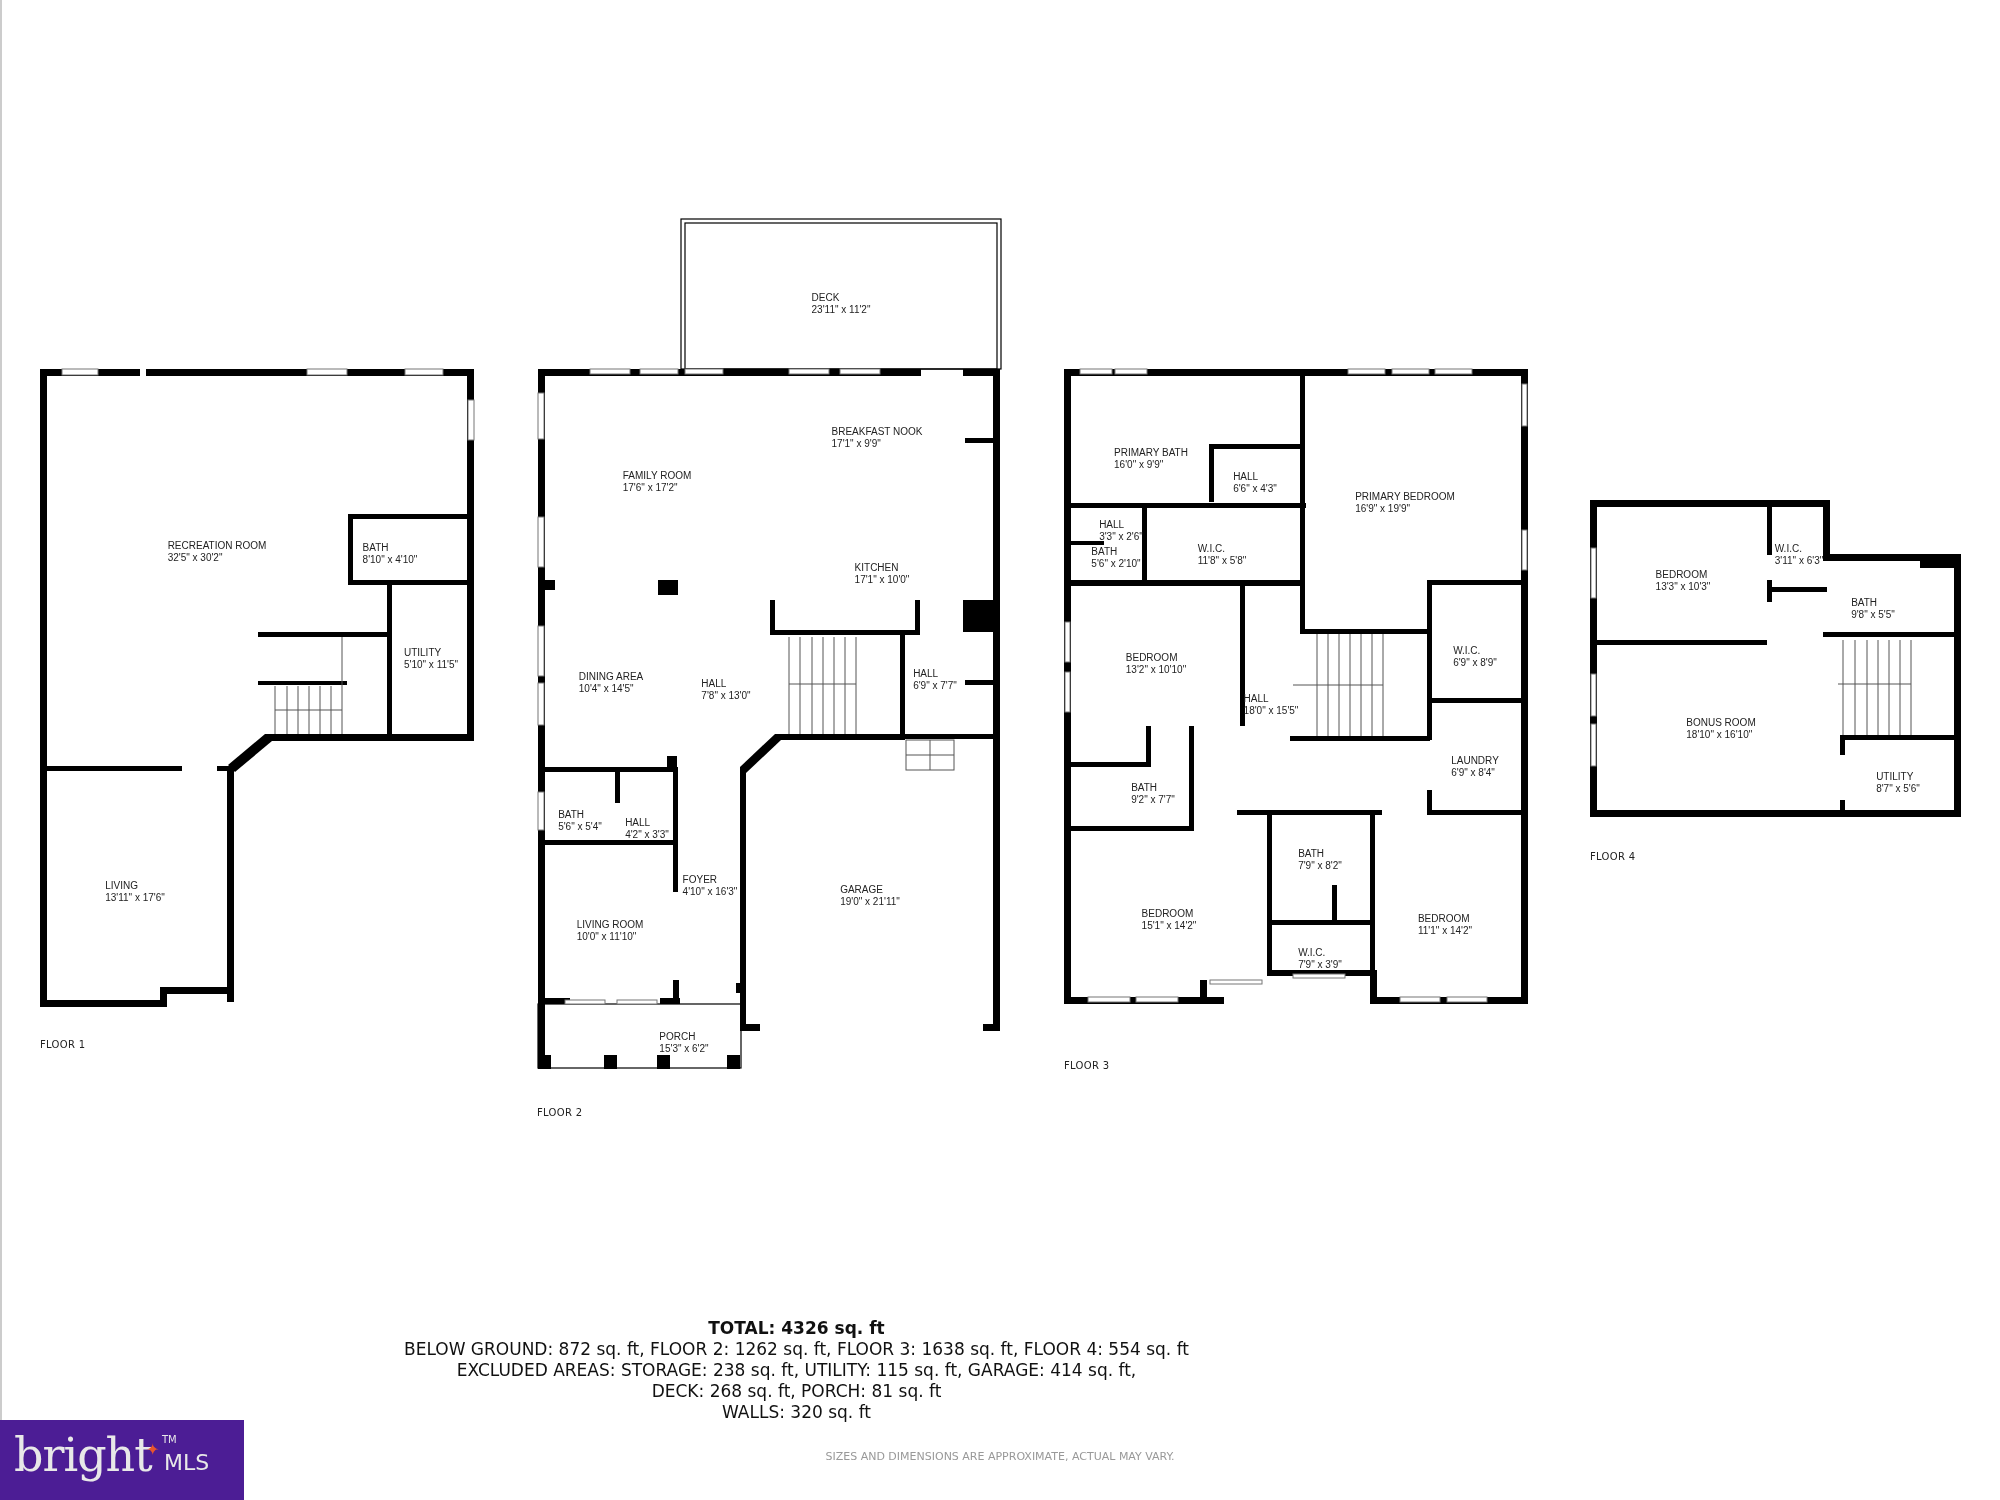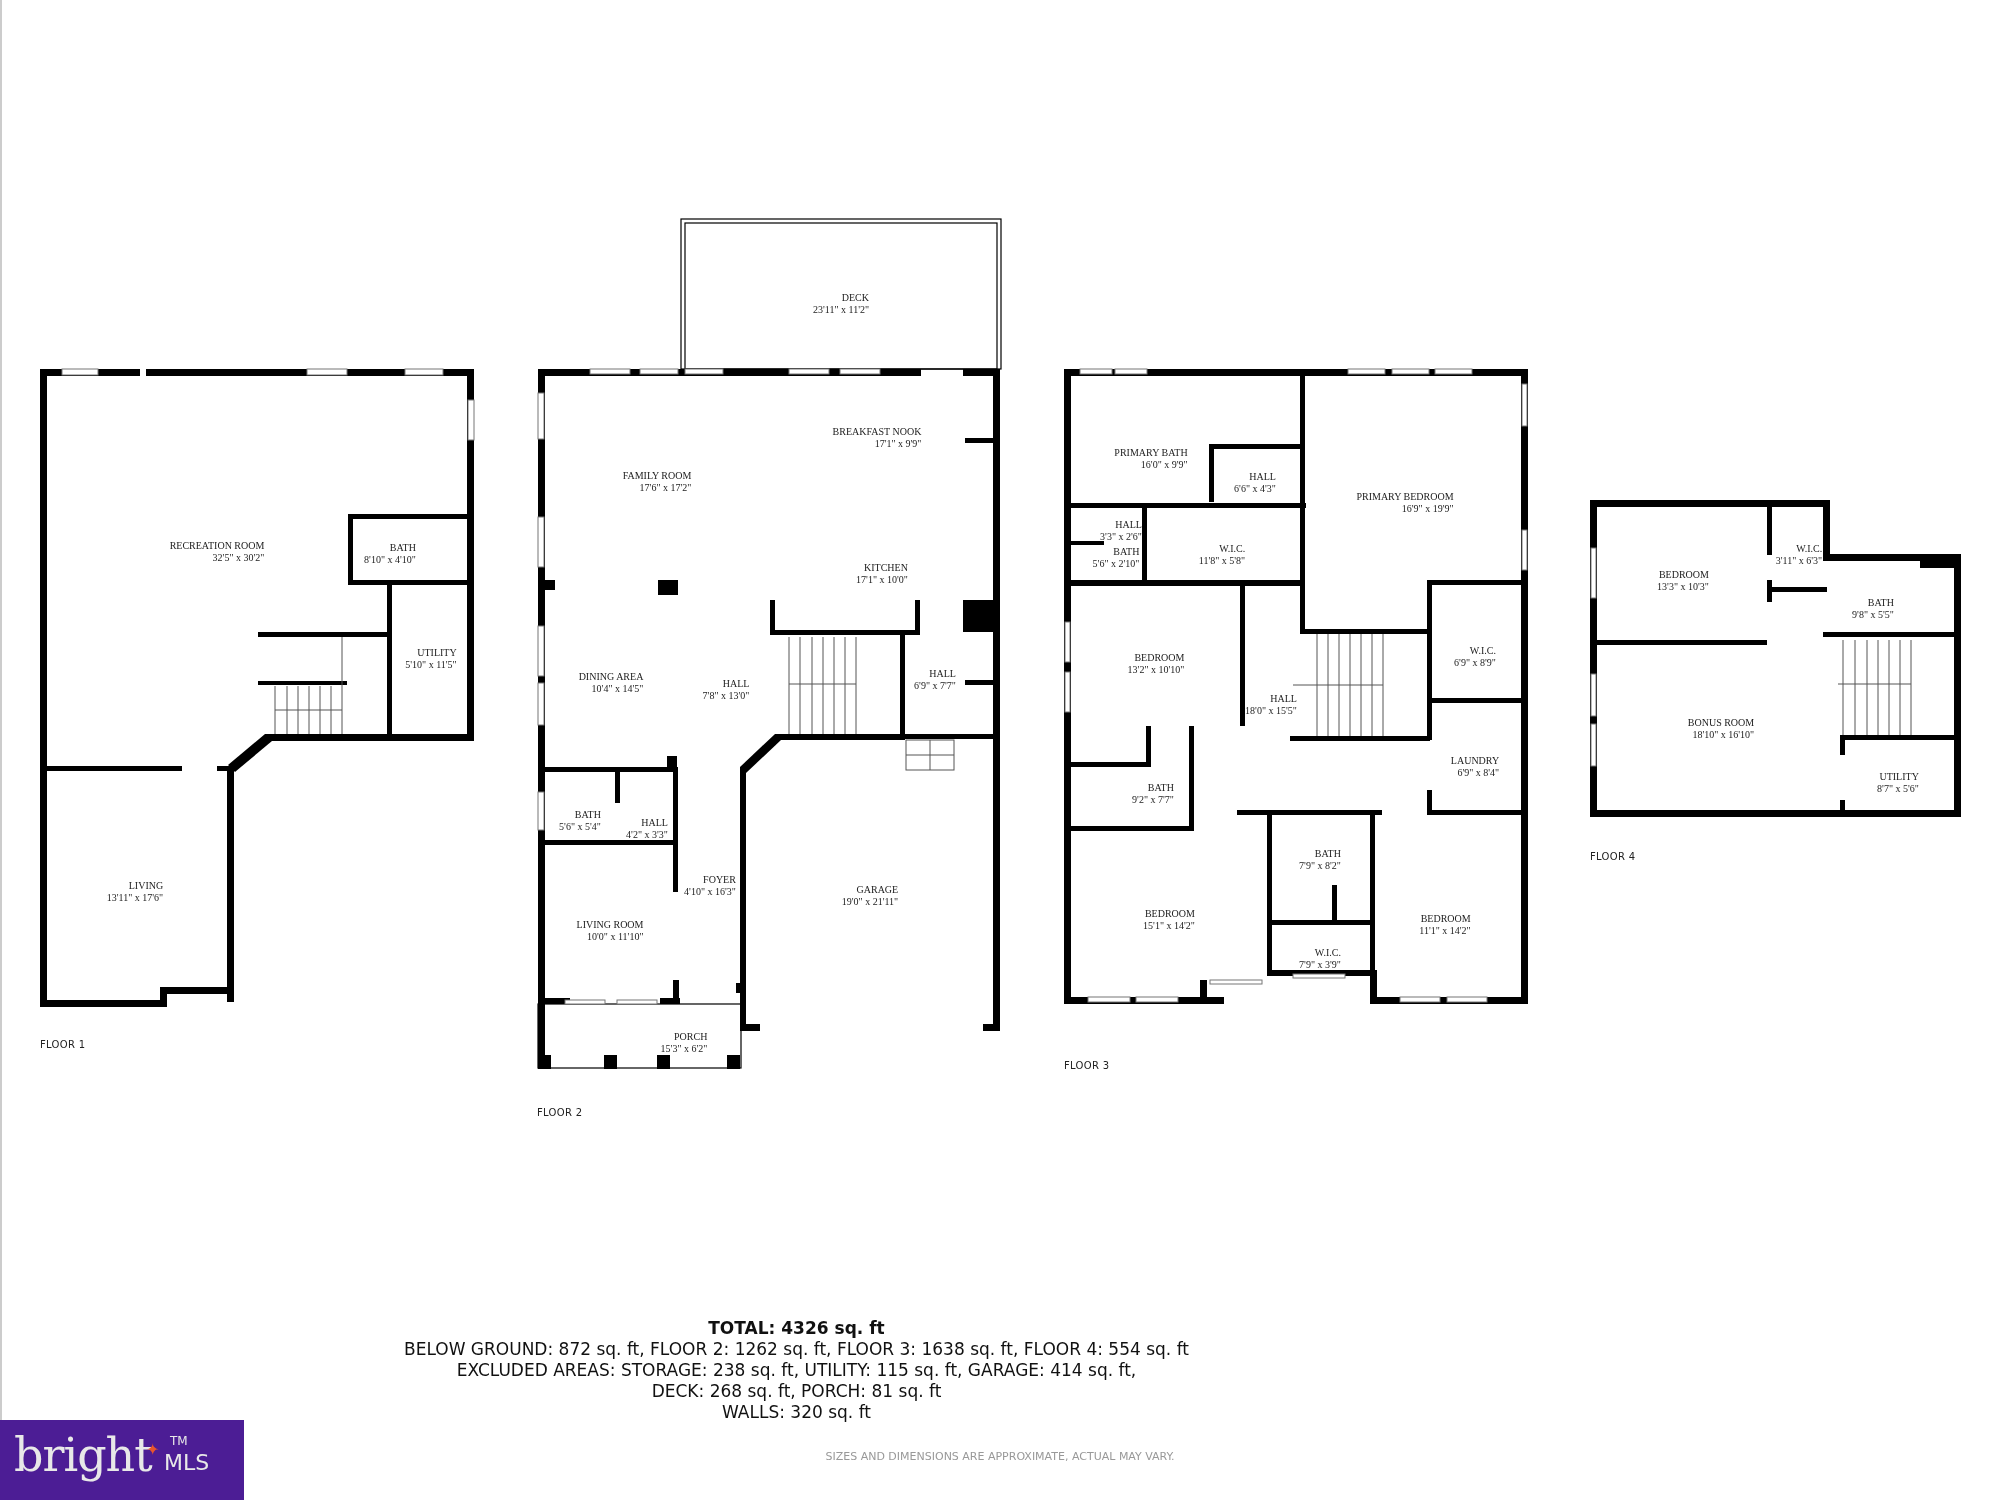--- a/index.html
+++ b/index.html
@@ -3,31 +3,31 @@
 <meta charset="utf-8">
 <style>
   html, body { margin: 0; padding: 0; background: #ffffff; }
   body { width: 2000px; height: 1500px; position: relative; overflow: hidden; font-family: "DejaVu Sans", sans-serif; }
   .frame { position: absolute; left: 0; top: 0; width: 1999px; height: 1499px; border-left: 2px solid #cccccc; box-sizing: border-box; }
   svg.plan { position: absolute; left: 0; top: 0; }
   .wall { fill: #000; }
   .thin { fill: none; stroke: #000; stroke-width: 1.2; }
   .win { fill: #fff; stroke: #777; stroke-width: 1; }
   .stair { fill: none; stroke: #555; stroke-width: 1; }
-  .room-label { position: absolute; text-align: right; font-size: 10px; line-height: 12px; color: #222; transform: translateX(-50%); white-space: nowrap; font-family: Liberation Serif, serif; }
+  .room-label { position: absolute; text-align: left; font-size: 10px; line-height: 12px; color: #222; transform: translateX(-50%); white-space: nowrap; font-family: Liberation Sans, sans-serif; }
   .floor-label { position: absolute; font-size: 10px; color: #222; font-family: "DejaVu Sans", sans-serif; letter-spacing: 0.3px; }
   .summary { position: absolute; left: 0; width: 1593px; top: 1318px; text-align: center; color: #111; font-family: "DejaVu Sans", sans-serif; }
   .summary .total { font-weight: bold; font-size: 17px; line-height: 21px; }
   .summary .line { font-size: 17px; line-height: 21px; }
   .disclaimer { position: absolute; left: 0; width: 2000px; top: 1450px; text-align: center; color: #999; font-size: 11px; font-family: "DejaVu Sans", sans-serif; }
   .logo { position: absolute; left: 0; top: 1420px; width: 244px; height: 80px; background: #4c1d95; }
   .logo .word { position: absolute; left: 14px; top: 8px; font-family: "DejaVu Serif", serif; font-size: 46px; color: #e8e8e8; letter-spacing: -1px; }
   .logo .mls { position: absolute; left: 164px; top: 30px; font-family: "DejaVu Sans", sans-serif; font-size: 22px; color: #e8e8e8; }
   .logo .star { position: absolute; left: 146px; top: 20px; color: #e8552d; font-size: 16px; }
-  .logo .tm { position: absolute; left: 162px; top: 14px; color: #e8e8e8; font-size: 12px; margin-left: 8px; }
+  .logo .tm { position: absolute; left: 162px; top: 14px; color: #e8e8e8; font-size: 10px; }
 </style>
 </head>
 <body>
 
 <div class="frame"></div>
 
 <svg class="plan" width="2000" height="1500">
 
   <g>
     <rect class="wall" x="40" y="369" width="434" height="7"></rect>

